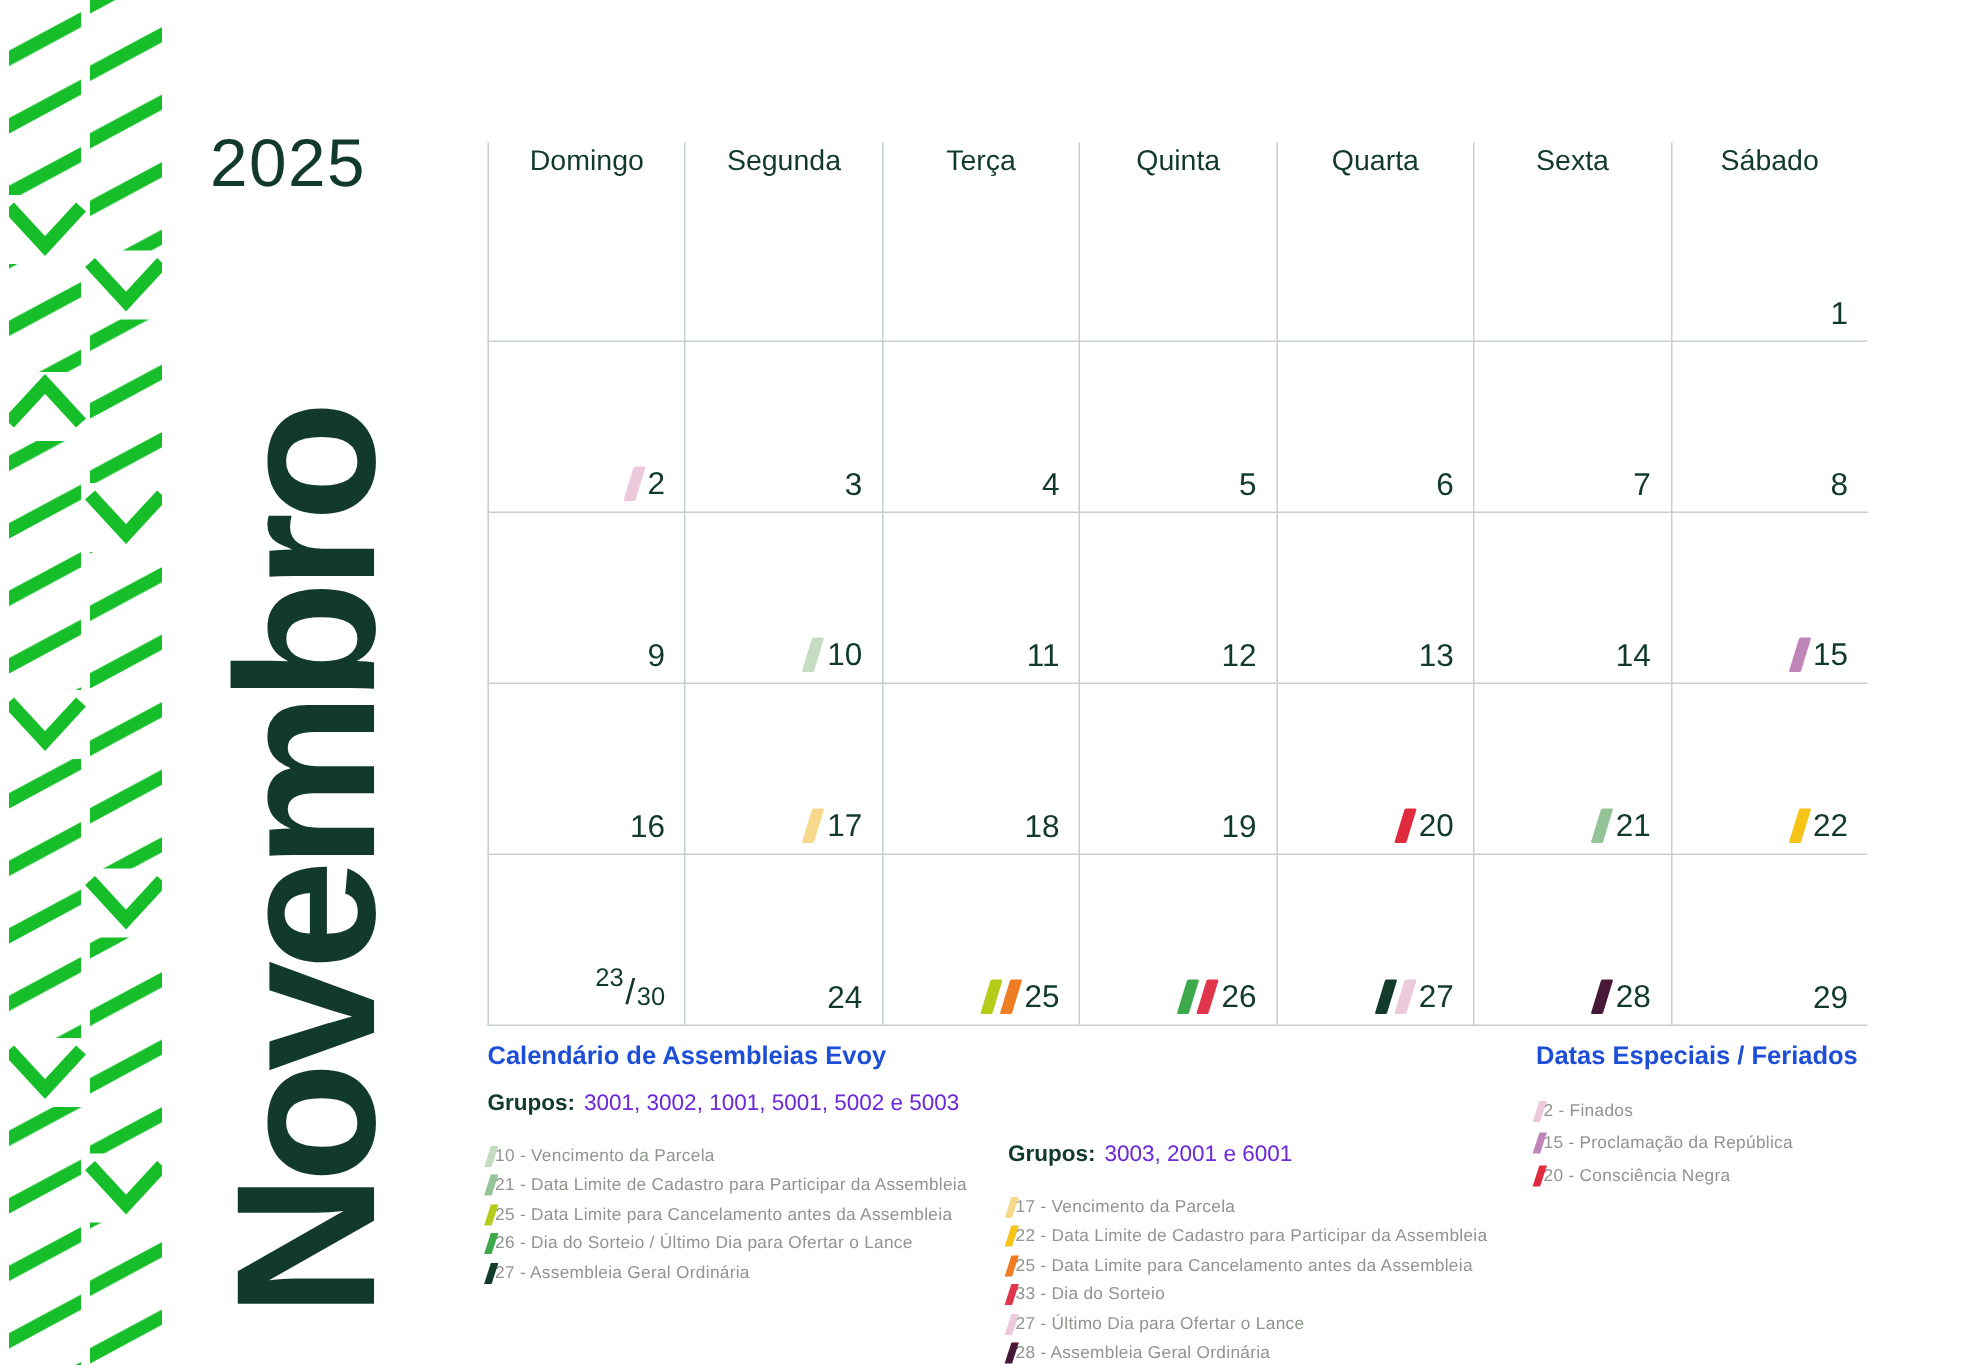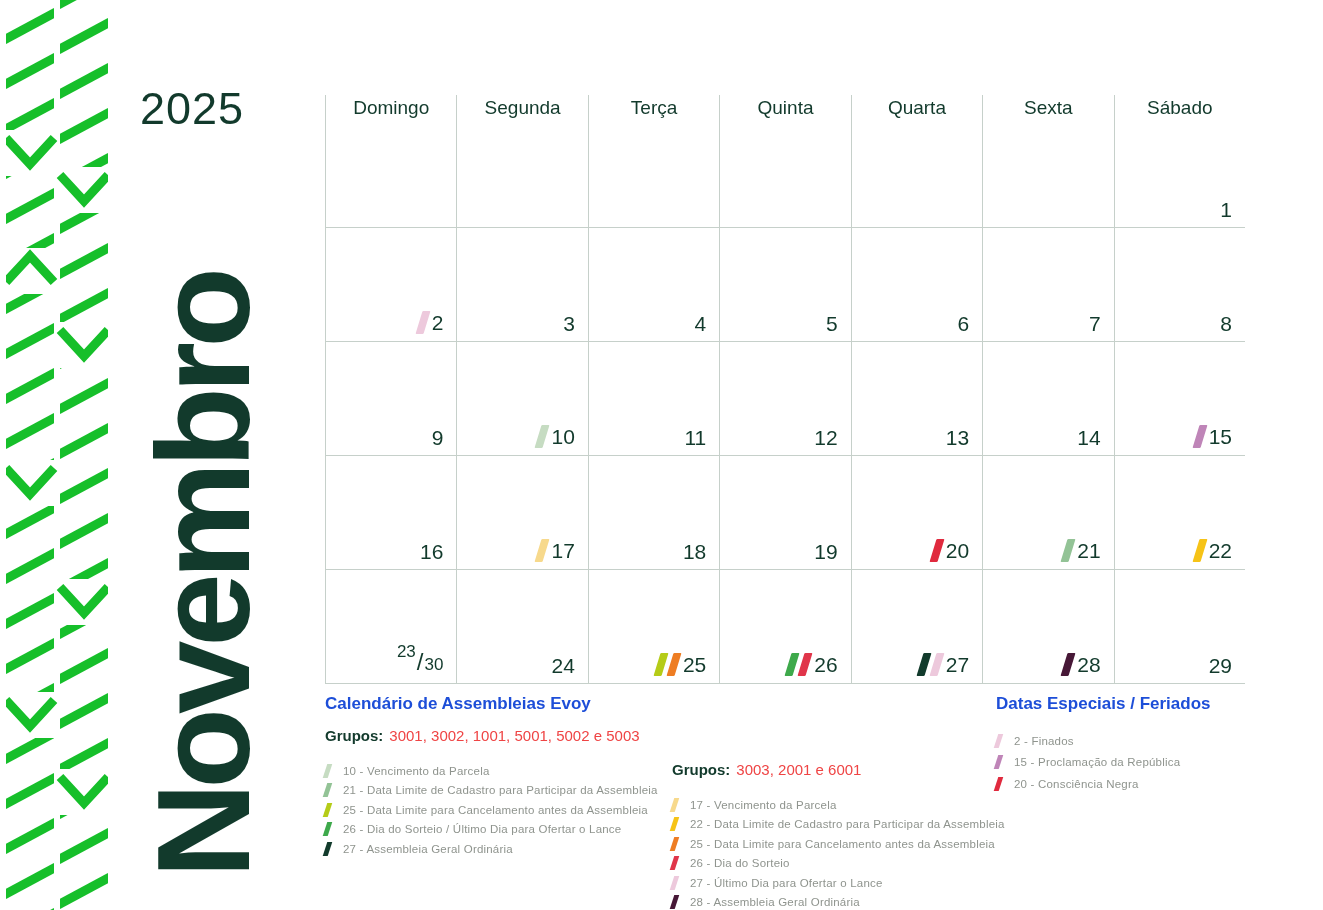--- a/index.html
+++ b/index.html
@@ -39,29 +39,29 @@
   .tick{display:inline-block;width:8px;height:23px;transform:skewX(-17deg);border-radius:1px;}
   .frac{gap:1px;align-items:center;}
   .fa{font-size:17px;transform:translateY(-13px);}
   .fs{font-size:24px;transform:translateY(-2px);}
   .fb{font-size:17px;transform:translateY(0px);}
   
   .leg{position:absolute;}
   .leg-title{font-size:17px;font-weight:700;color:#1d4ed8;line-height:19px;}
   .groups{margin-top:13px;font-size:15px;line-height:20px;white-space:nowrap;}
   .g-label{font-weight:700;color:#123a2c;margin-right:6px;}
-  .g-val{color:#ef4444;}
+  .g-val{color:#6d28d9;}
   .items{margin-top:15px;}
-  .li{display:flex;align-items:center;gap:13px;height:19.5px;white-space:nowrap;}
+  .li{display:flex;align-items:center;gap:0;height:19.5px;white-space:nowrap;}
   .leg3 .li{height:21.5px;}
   .tick-s{display:inline-block;width:5px;height:14px;transform:skewX(-18deg);flex:none;}
   .li-t{font-size:11.5px;color:#8f948e;letter-spacing:0.2px;}
   #leg1{left:325px;top:694px;width:345px;}
   #leg2{left:672px;top:760px;width:345px;}
-  #leg3{left:996px;top:694px;width:260px;}
+  #leg3{left:1024px;top:694px;width:260px;}
   #leg3 .items{margin-top:17px;}
 </style>
 </head>
 <body>
 
 <svg class="pattern" viewBox="0 0 102 910" xmlns="http://www.w3.org/2000/svg" aria-hidden="true">
   <defs>
     <pattern id="zz" width="48" height="45" patternUnits="userSpaceOnUse">
       <path d="M-2,40 L50,12" stroke="#16bf2a" stroke-width="9" fill="none"></path>
     </pattern>
@@ -326,21 +326,21 @@
     <div class="li">
       <span class="tick-s" style="background-color: rgb(246, 195, 23);"></span>
       <span class="li-t">22 - Data Limite de Cadastro para Participar da Assembleia</span>
     </div>
     <div class="li">
       <span class="tick-s" style="background-color: rgb(238, 125, 35);"></span>
       <span class="li-t">25 - Data Limite para Cancelamento antes da Assembleia</span>
     </div>
     <div class="li">
       <span class="tick-s" style="background-color: rgb(224, 53, 74);"></span>
-      <span class="li-t">26 - Dia do Sorteio</span>
+      <span class="li-t">33 - Dia do Sorteio</span>
     </div>
     <div class="li">
       <span class="tick-s" style="background-color: rgb(237, 201, 220);"></span>
       <span class="li-t">27 - Último Dia para Ofertar o Lance</span>
     </div>
     <div class="li">
       <span class="tick-s" style="background-color: rgb(71, 24, 55);"></span>
       <span class="li-t">28 - Assembleia Geral Ordinária</span>
     </div>
   </div>

